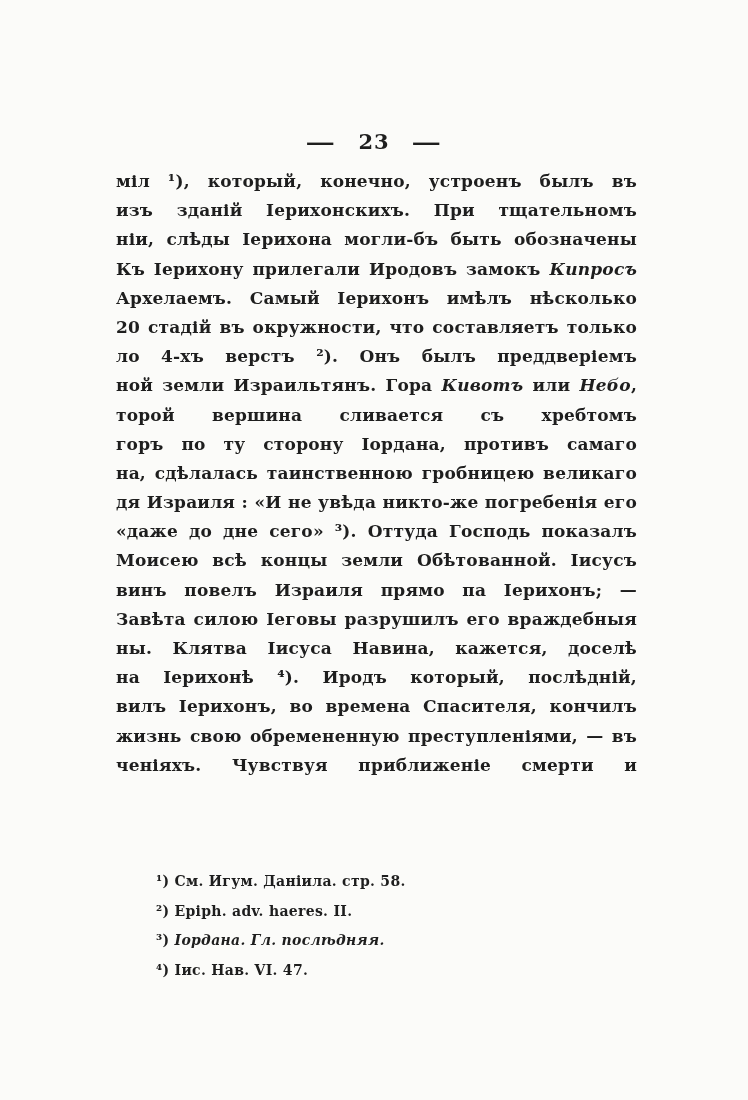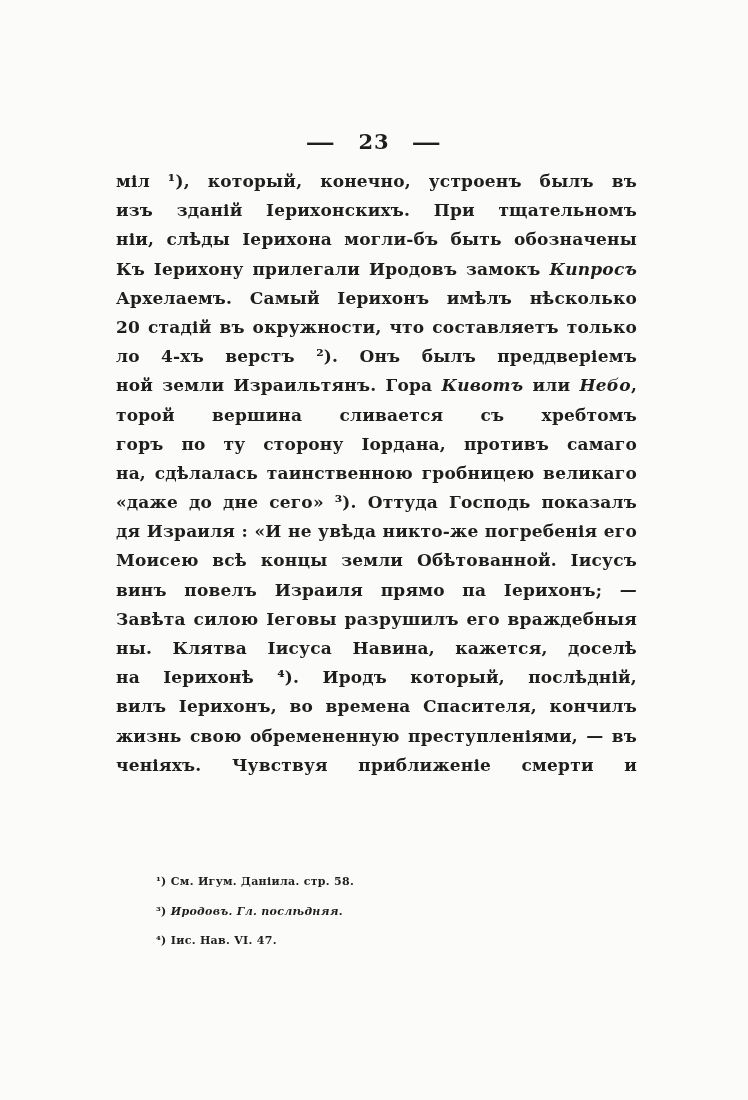--- a/index.html
+++ b/index.html
@@ -41,21 +41,21 @@
     height:29.2px;
     line-height:29.2px;
     text-align:justify;
     text-align-last:justify;
     overflow:hidden;
     white-space:normal;
   }
   .footnotes{
     position:absolute;
     top:867px;left:156px;width:440px;
-    font-size:11px;font-weight:700;
+    font-size:14px;font-weight:700;
     letter-spacing:0.3px;
   }
   .fn-line{
     height:29.5px;
     line-height:29.5px;
     text-align:left;
     overflow:hidden;
   }
   .it{font-style:italic;}
 </style>
@@ -75,31 +75,32 @@
       <div class="line"><span>изъ зданій Іерихонскихъ. При тщательномъ изыска-</span></div>
       <div class="line"><span>ніи, слѣды Іерихона могли-бъ быть обозначены яснѣе.</span></div>
       <div class="line"><span>Къ Іерихону прилегали Иродовъ замокъ </span><span class="it">Кипросъ</span></div>
       <div class="line"><span>Архелаемъ. Самый Іерихонъ имѣлъ нѣсколько болѣе</span></div>
       <div class="line"><span>20 стадій въ окружности, что составляетъ только око-</span></div>
       <div class="line"><span>ло 4-хъ верстъ ²). Онъ былъ преддверіемъ обѣтован-</span></div>
       <div class="line"><span>ной земли Израильтянъ. Гора </span><span class="it">Кивотъ</span><span> или </span><span class="it">Небо</span><span>, ко-</span></div>
       <div class="line"><span>торой вершина сливается съ хребтомъ Аравійскихъ</span></div>
       <div class="line"><span>горъ по ту сторону Іордана, противъ самаго Іерихо-</span></div>
       <div class="line"><span>на, сдѣлалась таинственною гробницею великаго вож-</span></div>
+      <div class="line"><span>дя Израиля : «И не увѣда никто-же погребенія его</span></div>
       <div class="line"><span>«даже до дне сего» ³). Оттуда Господь показалъ</span></div>
-      <div class="line"><span>дя Израиля : «И не увѣда никто-же погребенія его</span></div>
       <div class="line"><span>Моисею всѣ концы земли Обѣтованной. Іисусъ На-</span></div>
       <div class="line"><span>винъ повелъ Израиля прямо па Іерихонъ; — Кивотъ</span></div>
       <div class="line"><span>Завѣта силою Іеговы разрушилъ его враждебныя стѣ-</span></div>
       <div class="line"><span>ны. Клятва Іисуса Навина, кажется, доселѣ лежитъ</span></div>
       <div class="line"><span>на Іерихонѣ ⁴). Иродъ который, послѣдній, возобно-</span></div>
       <div class="line"><span>вилъ Іерихонъ, во времена Спасителя, кончилъ здѣсь</span></div>
       <div class="line"><span>жизнь свою обремененную преступленіями, — въ му-</span></div>
       <div class="line"><span>ченіяхъ. Чувствуя приближеніе смерти и угадывая</span></div>
     </div>
 
   <div class="footnotes">
       <div class="fn-line"><span>¹) См. Игум. Даніила. стр. 58.</span></div>
-      <div class="fn-line"><span>³) </span><span class="it">Иродовъ. Гл. послѣдняя.</span></div>
+      <div class="fn-line"><span>²) Epiph. adv. haeres. II.</span></div>
+      <div class="fn-line"><span>³) </span><span class="it">Іордана. Гл. послѣдняя.</span></div>
       <div class="fn-line"><span>⁴) Іис. Нав. VI. 47.</span></div>
     </div>
 
 </div>
 
 </body></html>

